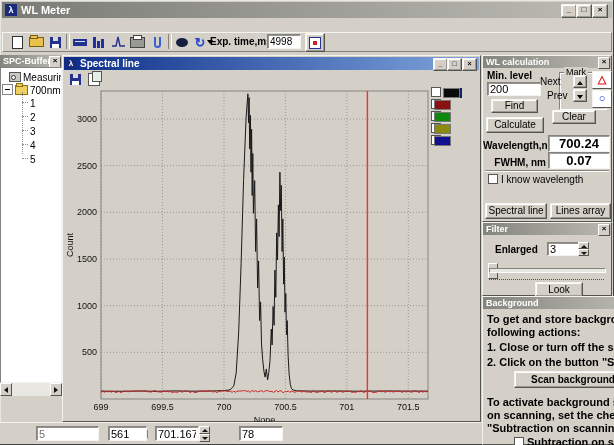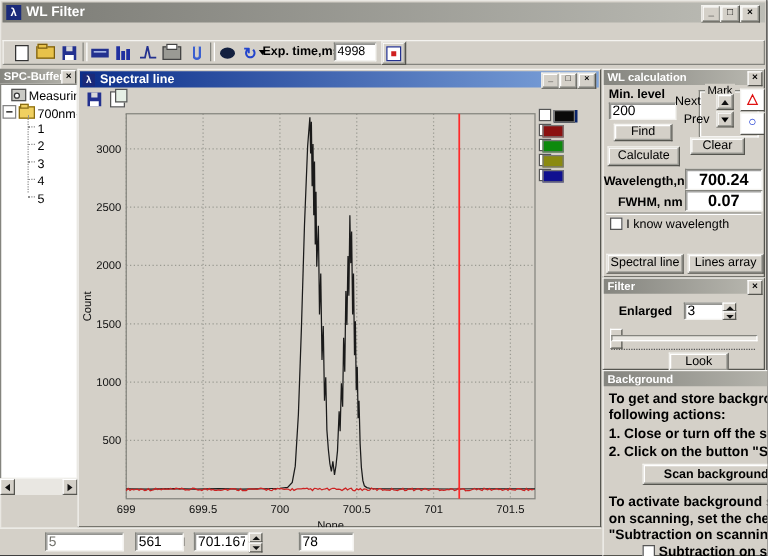--- a/index.html
+++ b/index.html
@@ -119,21 +119,21 @@
   .bbar .lbl{position:absolute;top:6px;font-size:10px;padding-left:40px;}
   .gray{color:#70706a;}
 </style>
 </head>
 <body>
 
 <div class="screen">
 
   <div class="abs titlebar">
     <span class="lam">λ</span>
-    <span>WL Filter</span>
+    <span>WL Meter</span>
     <span class="btn winbtn wb1">_</span>
     <span class="btn winbtn wb2">□</span>
     <span class="btn winbtn wb3">×</span>
   </div>
 
 
   <div class="abs toolband">
     <span class="tbtn" style="left:5px">
         <span class="i-new"></span>
       </span>

